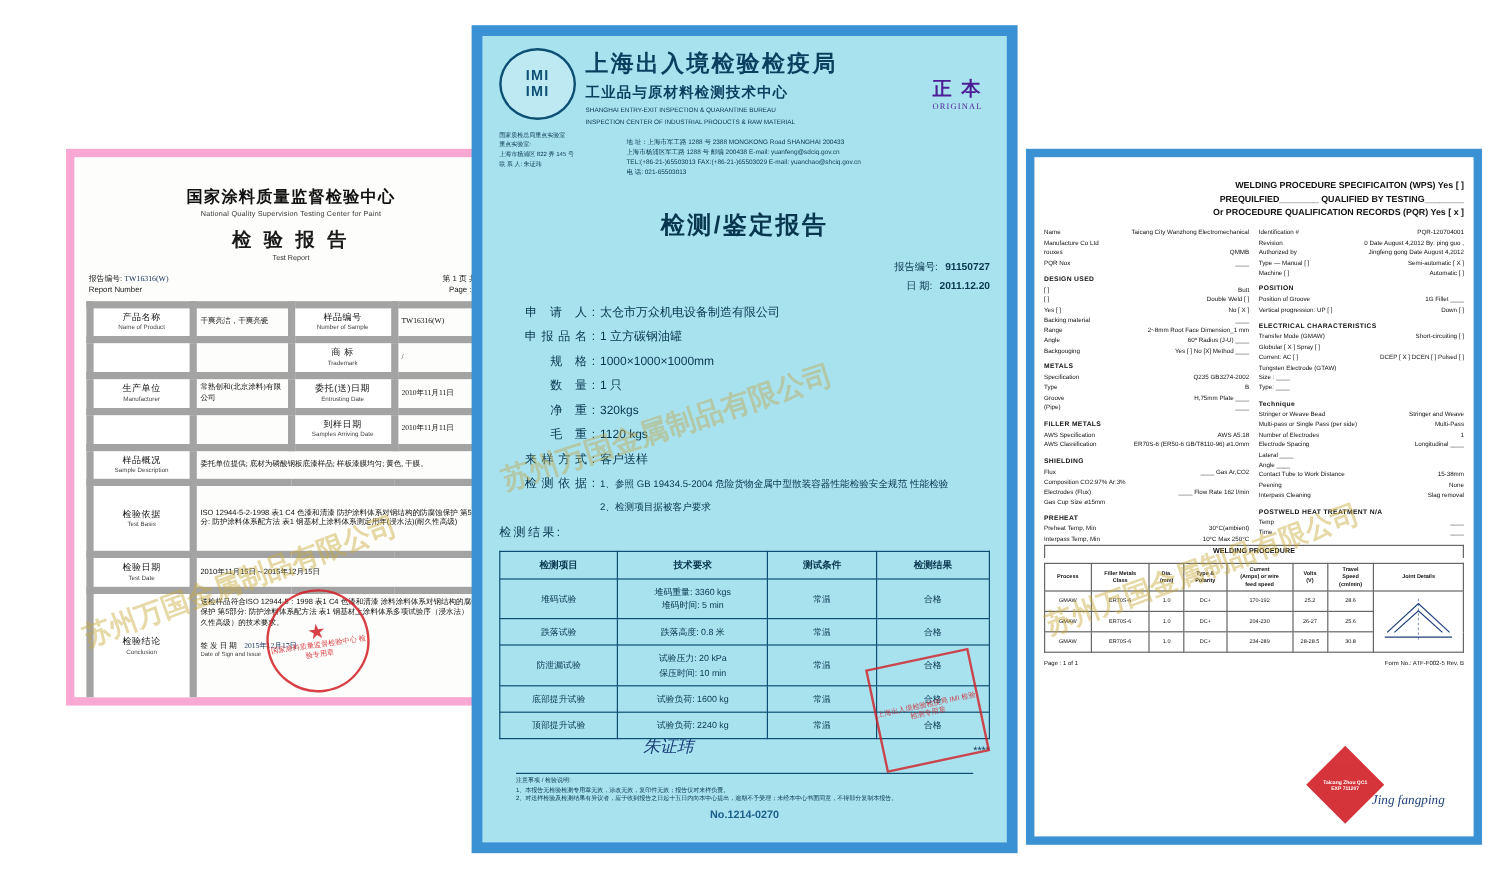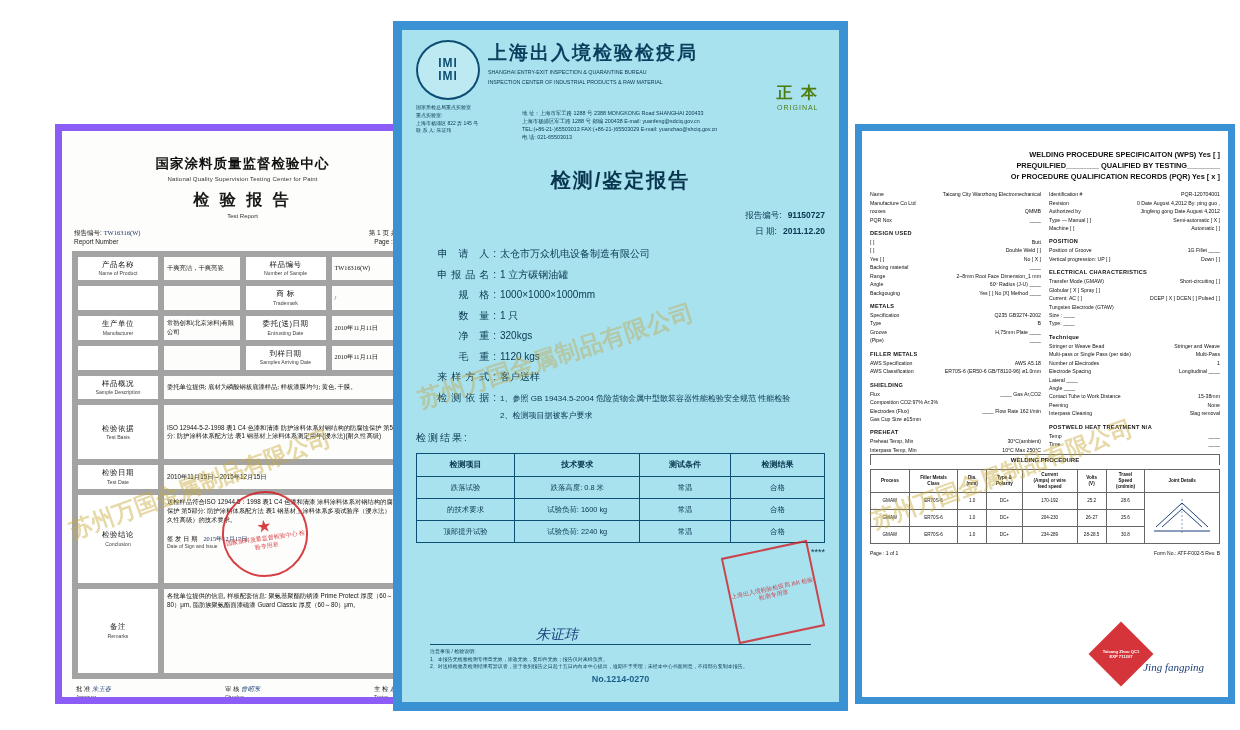--- a/index.html
+++ b/index.html
@@ -8,21 +8,21 @@
     font-family:"Liberation Sans",sans-serif;
     position:relative;overflow:hidden;
   }
   .stage{position:absolute;inset:0;}
 
   
   .cert{position:absolute;background:#2f8fd6;box-sizing:border-box;margin-top:11px;}
   .cert .inner{position:absolute;background:#ffffff;box-sizing:border-box;overflow:hidden;}
 
   
-  #doc-left{left:55px;top:113px;width:375px;height:580px;padding:7px;background:#8b5cf6;}
+  #doc-left{left:55px;top:113px;width:375px;height:464px;padding:7px;background:#f9a8d4;}
   #doc-left .inner{left:7px;top:7px;right:7px;bottom:7px;background:#fdfdfb;}
   .l-pad{position:absolute;left:10px;right:10px;top:8px;bottom:8px;color:#1a1a1a;}
   .l-title{text-align:center;font-size:13.5px;font-weight:bold;letter-spacing:1px;color:#111;margin-top:16px;}
   .l-title-en{text-align:center;font-size:6px;color:#333;margin-top:3px;letter-spacing:.2px;}
   .l-sub{text-align:center;font-size:16px;font-weight:bold;margin-top:8px;letter-spacing:3px;}
   .l-sub-en{text-align:center;font-size:6px;color:#333;margin-top:2px;}
   .l-rowhead{display:flex;justify-content:space-between;font-size:6.5px;margin-top:10px;padding:0 2px;line-height:1.35;}
   .l-rowhead .r{text-align:right;}
   table.l-tbl{width:100%;border-collapse:collapse;margin-top:4px;table-layout:fixed;}
   table.l-tbl td{border:6px solid #a3a3a3;font-size:6.3px;padding:3px 3px;vertical-align:middle;line-height:1.4;color:#111;}
@@ -45,21 +45,21 @@
   .c-pad{position:absolute;left:14px;right:14px;top:10px;bottom:10px;}
   .c-head{display:flex;gap:8px;align-items:flex-start;}
   .imi-logo{width:60px;height:56px;border:2px solid #0d4f72;border-radius:50%;flex:none;
        display:flex;flex-direction:column;align-items:center;justify-content:center;color:#0d4f72;
        font-weight:bold;font-size:12px;line-height:1.05;letter-spacing:1px;background:#bde9f3;}
   .c-head-txt{flex:1;}
   .c-cn1{font-size:19px;font-weight:bold;color:#0a3f5e;letter-spacing:2px;}
   .c-cn2{font-size:12px;font-weight:bold;color:#0a3f5e;letter-spacing:1px;margin-top:3px;}
   .c-en{font-size:5.3px;color:#08364f;line-height:1.35;margin-top:3px;}
   .c-contact{font-size:5.4px;color:#08364f;line-height:1.5;margin-top:5px;}
-  .orig{position:absolute;right:6px;top:43px;color:#4d7c0f;text-align:center;}
+  .orig{position:absolute;right:6px;top:24px;color:#4c1d95;text-align:center;font-family:Liberation Serif, serif;}
   .orig .c{font-size:16px;font-weight:bold;letter-spacing:2px;}
   .orig .e{font-size:7px;letter-spacing:1px;}
   .c-title{text-align:center;font-size:20px;font-weight:bold;color:#08364f;letter-spacing:2px;margin-top:26px;}
   .c-nos{margin-top:16px;font-size:8.5px;color:#08364f;}
   .c-nos .line{display:flex;justify-content:flex-end;gap:6px;margin-bottom:4px;}
   .c-nos .line b{font-weight:bold;}
   .c-fields{margin-top:6px;font-size:10px;color:#08364f;line-height:2.05;}
   .c-fields .f{display:flex;align-items:baseline;}
   .c-fields .k{width:84px;letter-spacing:4px;flex:none;text-align:right;}
   .c-fields .v{border-bottom:0px solid transparent;}
@@ -241,20 +241,21 @@
     <div class="inner">
       <div class="c-pad">
 
         <div class="c-head">
           <div class="imi-logo">
             <div>IMI</div>
             <div>IMI</div>
           </div>
           <div class="c-head-txt">
             <div class="c-cn1">上海出入境检验检疫局</div>
+            <div class="c-cn2">工业品与原材料检测技术中心</div>
             <div class="c-en">SHANGHAI ENTRY-EXIT INSPECTION &amp; QUARANTINE BUREAU</div>
             <div class="c-en">INSPECTION CENTER OF INDUSTRIAL PRODUCTS &amp; RAW MATERIAL</div>
           </div>
         </div>
 
         <div style="display:flex;gap:10px;margin-top:4px;">
           <div style="font-size:5px;color:#08364f;line-height:1.55;width:96px;">
             <div>国家质检总局重点实验室</div>
             <div>重点实验室:</div>
             <div>上海市杨浦区 822 弄 145 号</div>
@@ -329,43 +330,57 @@
 
         <table class="c-tbl">
           <tbody>
               <tr>
             <th style="width:24%">检测项目</th>
             <th style="width:31%">技术要求</th>
             <th style="width:22%">测试条件</th>
             <th style="width:23%">检测结果</th>
           </tr>
           <tr>
+            <td>堆码试验</td>
+            <td style="white-space:pre-line">堆码重量: 3360 kgs
+堆码时间: 5 min</td>
+            <td>常温</td>
+            <td>合格</td>
+          </tr>
+          <tr>
             <td>跌落试验</td>
             <td style="white-space:pre-line">跌落高度: 0.8 米</td>
             <td>常温</td>
             <td>合格</td>
           </tr>
           <tr>
-            <td>的技术要求</td>
+            <td>防泄漏试验</td>
+            <td style="white-space:pre-line">试验压力:  20 kPa
+保压时间:  10 min</td>
+            <td>常温</td>
+            <td>合格</td>
+          </tr>
+          <tr>
+            <td>底部提升试验</td>
             <td style="white-space:pre-line">试验负荷: 1600 kg</td>
             <td>常温</td>
             <td>合格</td>
           </tr>
           <tr>
             <td>顶部提升试验</td>
             <td style="white-space:pre-line">试验负荷: 2240 kg</td>
             <td>常温</td>
             <td>合格</td>
           </tr>
         </tbody>
           </table>
 
         <div style="text-align:right;font-size:9px;color:#08364f;margin-top:4px;">****</div>
 
-        <div class="sig" style="position:absolute;left:120px;bottom:48px;font-size:14px;">朱证玮</div>
+        <div class="sig" style="position:absolute;left:120px;bottom:60px;font-size:14px;">朱证玮</div>
 
         <div class="seal-sq" style="right:8px;bottom:56px;width:84px;height:84px;">
           <span>上海出入境检验检疫局 IMI 检验检测专用章</span>
         </div>
 
         <div class="wm" style="left:-4px;top:300px;font-size:24px;transform:rotate(-18deg);color:rgba(190,165,70,.42);">苏州万国金属制品有限公司</div>
 
         <div class="c-foot">
           <div class="rule"></div>
           <div>注意事项 / 检验说明:</div>

